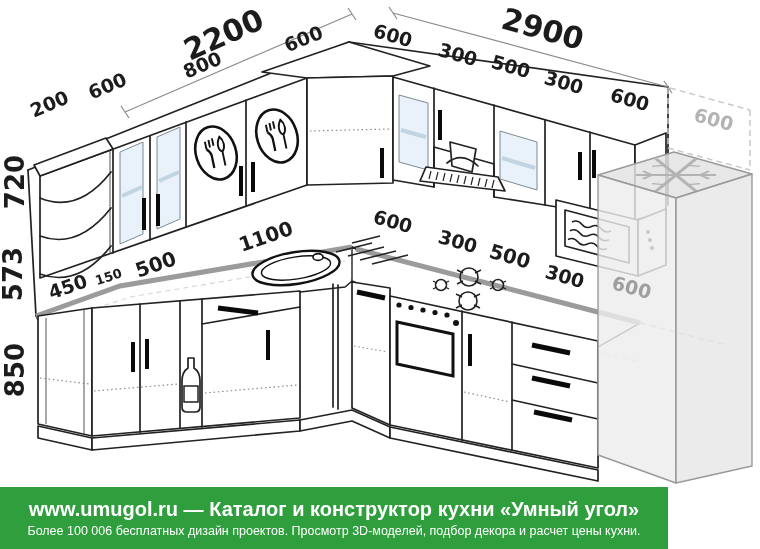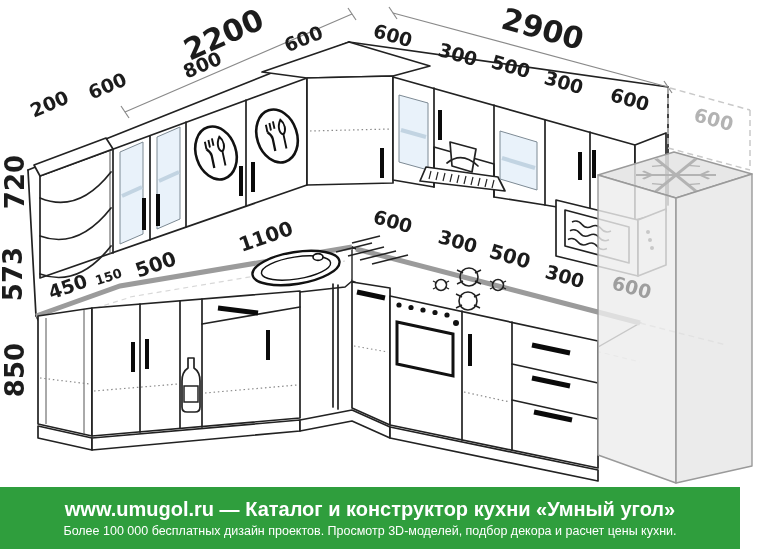--- a/index.html
+++ b/index.html
@@ -18,21 +18,21 @@
   .fw{fill:#fff;stroke:#222;stroke-width:1.7;stroke-linejoin:round;}
   .dimline{stroke:#8a8a8a;stroke-width:1.2;fill:none;}
   .dots{stroke:#8a8a8a;stroke-width:1.2;stroke-dasharray:1.5,2.8;fill:none;}
   .dash{stroke:#c9c9c9;stroke-width:1.5;stroke-dasharray:6,4;fill:none;}
   .dashlite{stroke:#d8d8d8;stroke-width:1.2;stroke-dasharray:5,4;fill:none;}
   .counter{stroke:#9b9b9b;stroke-width:5;fill:none;stroke-linecap:butt;}
   .handle{stroke:#0a0a0a;stroke-width:4;stroke-linecap:butt;}
   .handleH{stroke:#0a0a0a;stroke-width:5;stroke-linecap:butt;}
   .glass{fill:#e9f2fa;stroke:#7d8a94;stroke-width:1;}
   .fr{stroke:#9a9a9a;stroke-width:1.4;stroke-linejoin:round;}
-  .footer{position:absolute;left:0;bottom:0;width:740px;height:62px;background:#2f9e3d;
+  .footer{position:absolute;left:0;bottom:0;width:668px;height:62px;background:#2f9e3d;
           color:#fff;display:flex;flex-direction:column;align-items:center;justify-content:center;gap:6px;}
   .footer .l1{font-size:20px;font-weight:bold;line-height:1;}
   .footer .l2{font-size:12.5px;line-height:1;}
 </style>
 </head>
 <body>
 
 <div class="stage">
 <svg class="scene" width="760" height="487" viewBox="0 0 760 487">
   <defs>
@@ -322,15 +322,15 @@
     <text class="seg" transform="translate(391,228) rotate(16)">600</text>
     <text class="seg" transform="translate(456,248) rotate(16)">300</text>
     <text class="seg2" transform="translate(508,263) rotate(16)">500</text>
     <text class="seg" transform="translate(563,283) rotate(16)">300</text>
     <text class="seg gray2" transform="translate(630,294) rotate(15)">600</text>
   </g>
 </svg>
 
   <div class="footer">
     <div class="l1">www.umugol.ru — Каталог и конструктор кухни «Умный угол»</div>
-    <div class="l2">Более 100 000 бесплатных дизайн проектов. Просмотр 3D-моделей, подбор декора и расчет цены кухни.</div>
+    <div class="l2">Более 100 006 бесплатных дизайн проектов. Просмотр 3D-моделей, подбор декора и расчет цены кухни.</div>
   </div>
 </div>
 
 </body></html>

